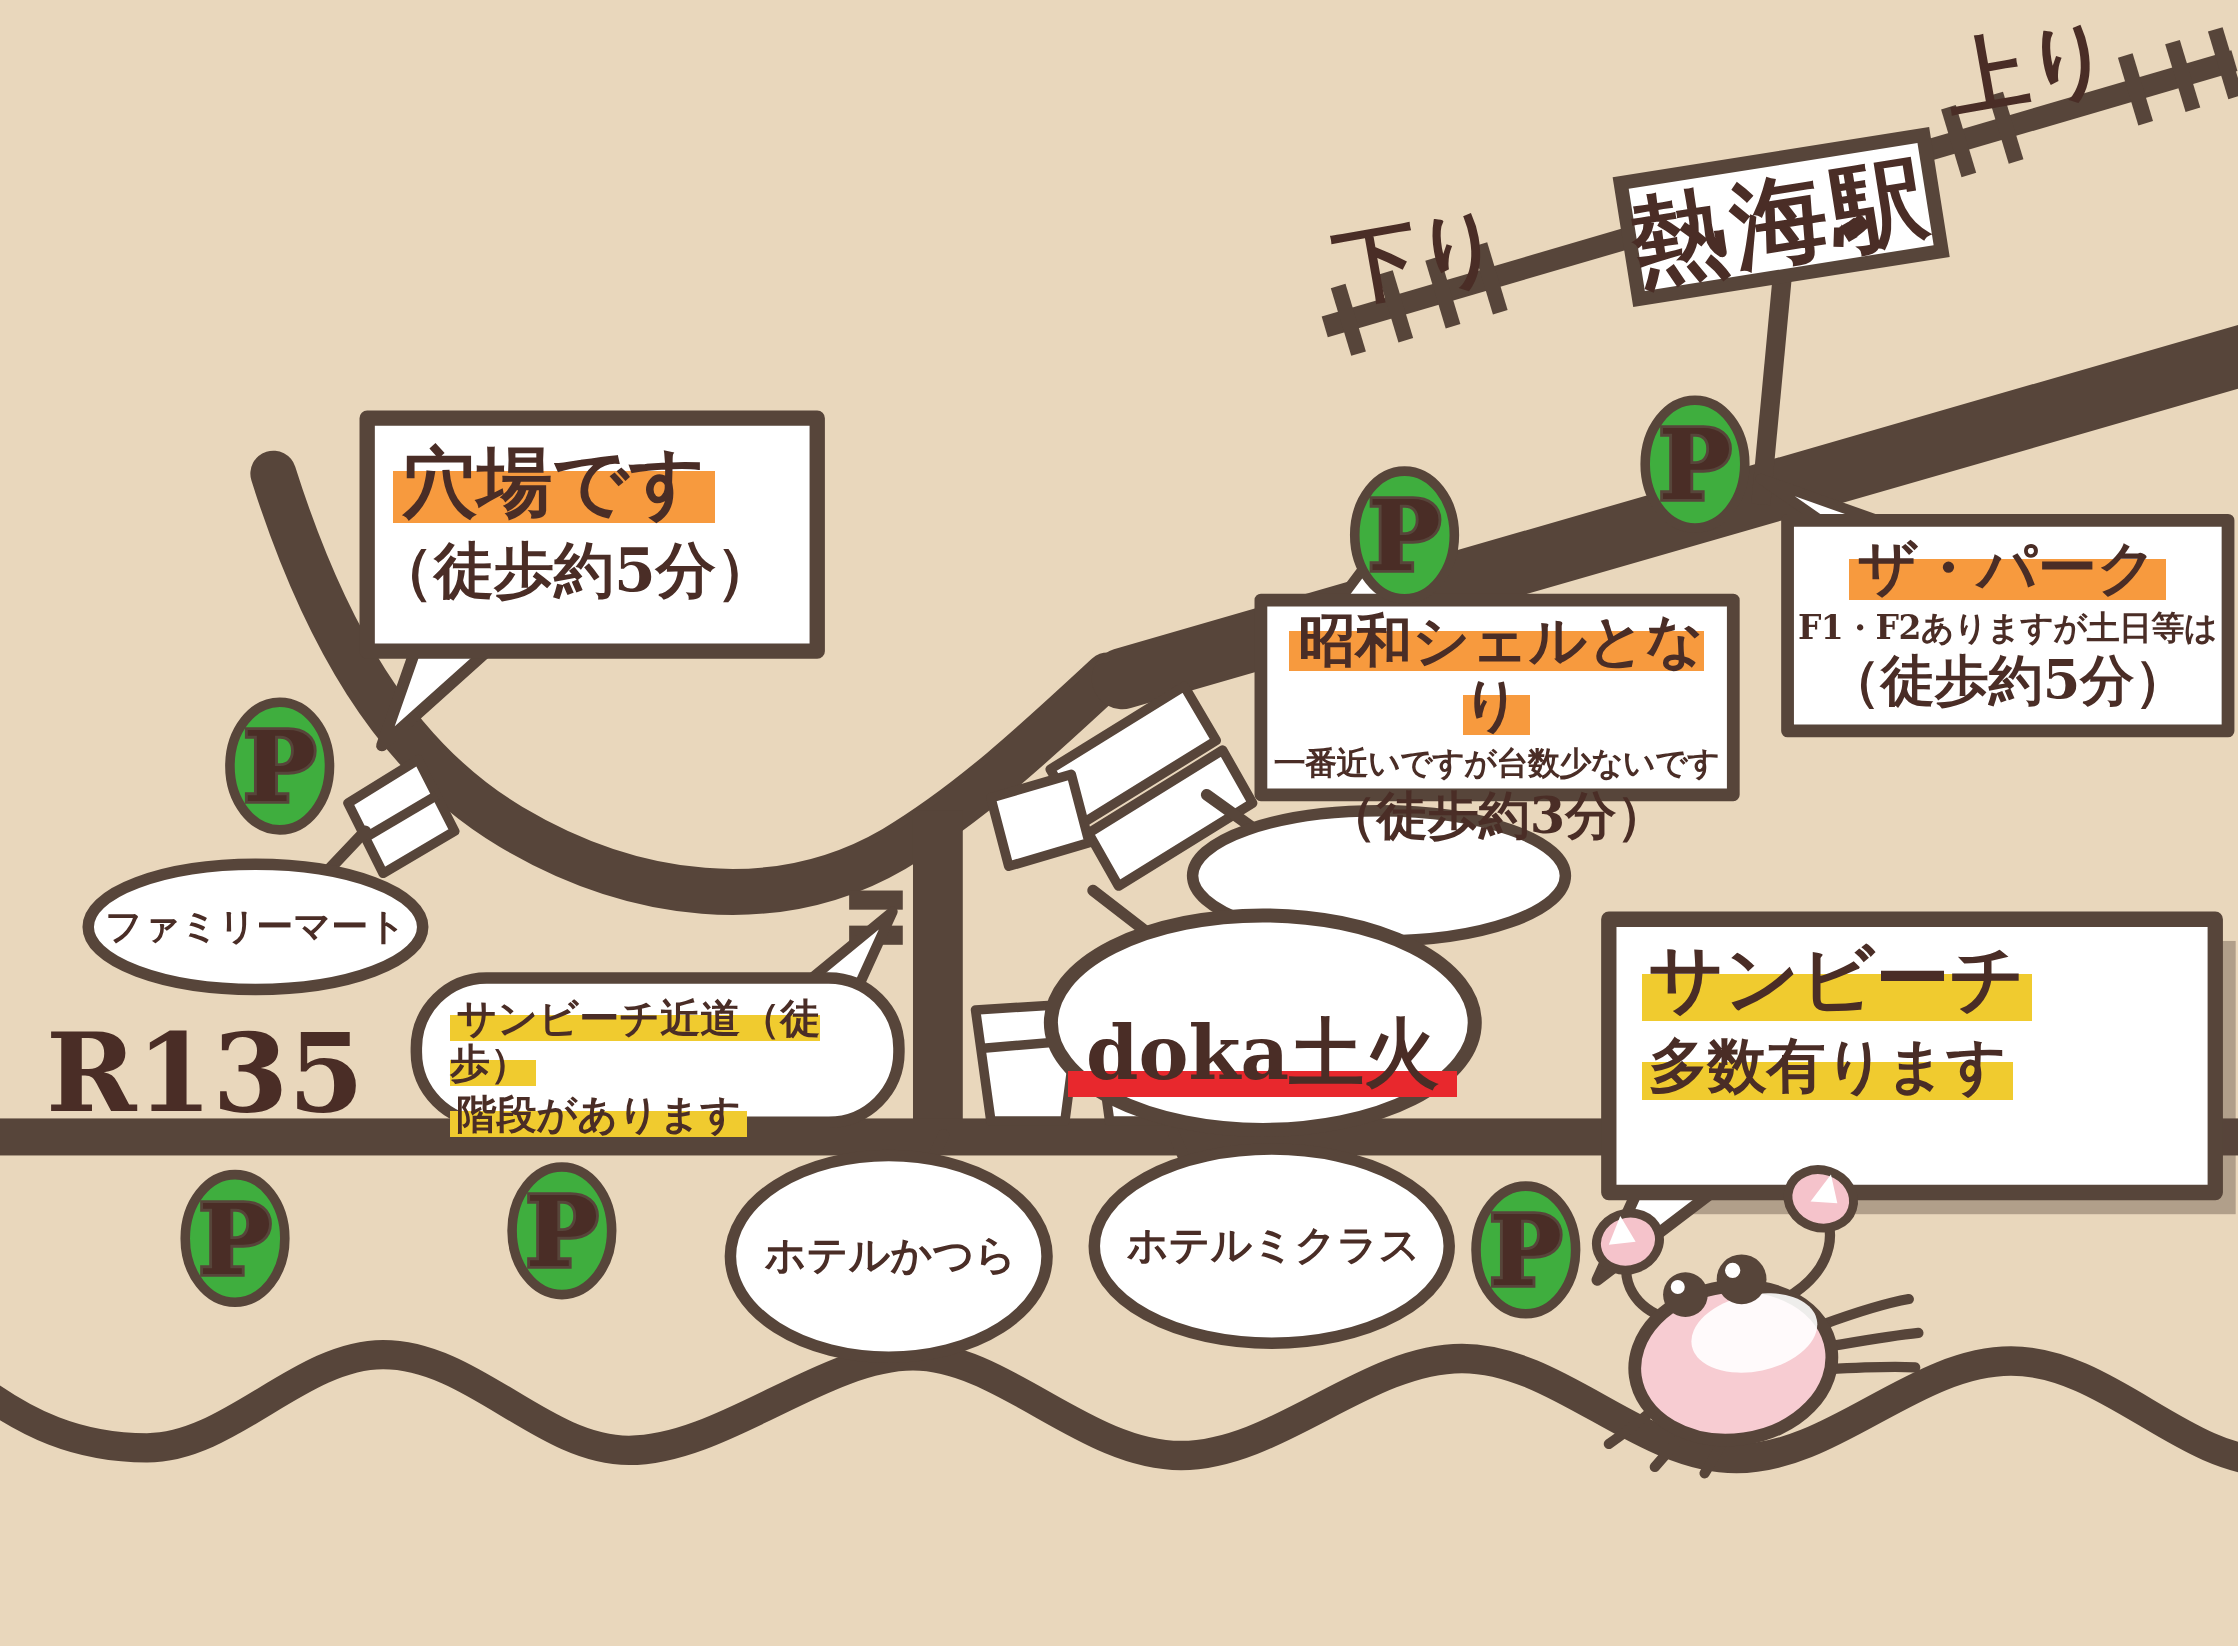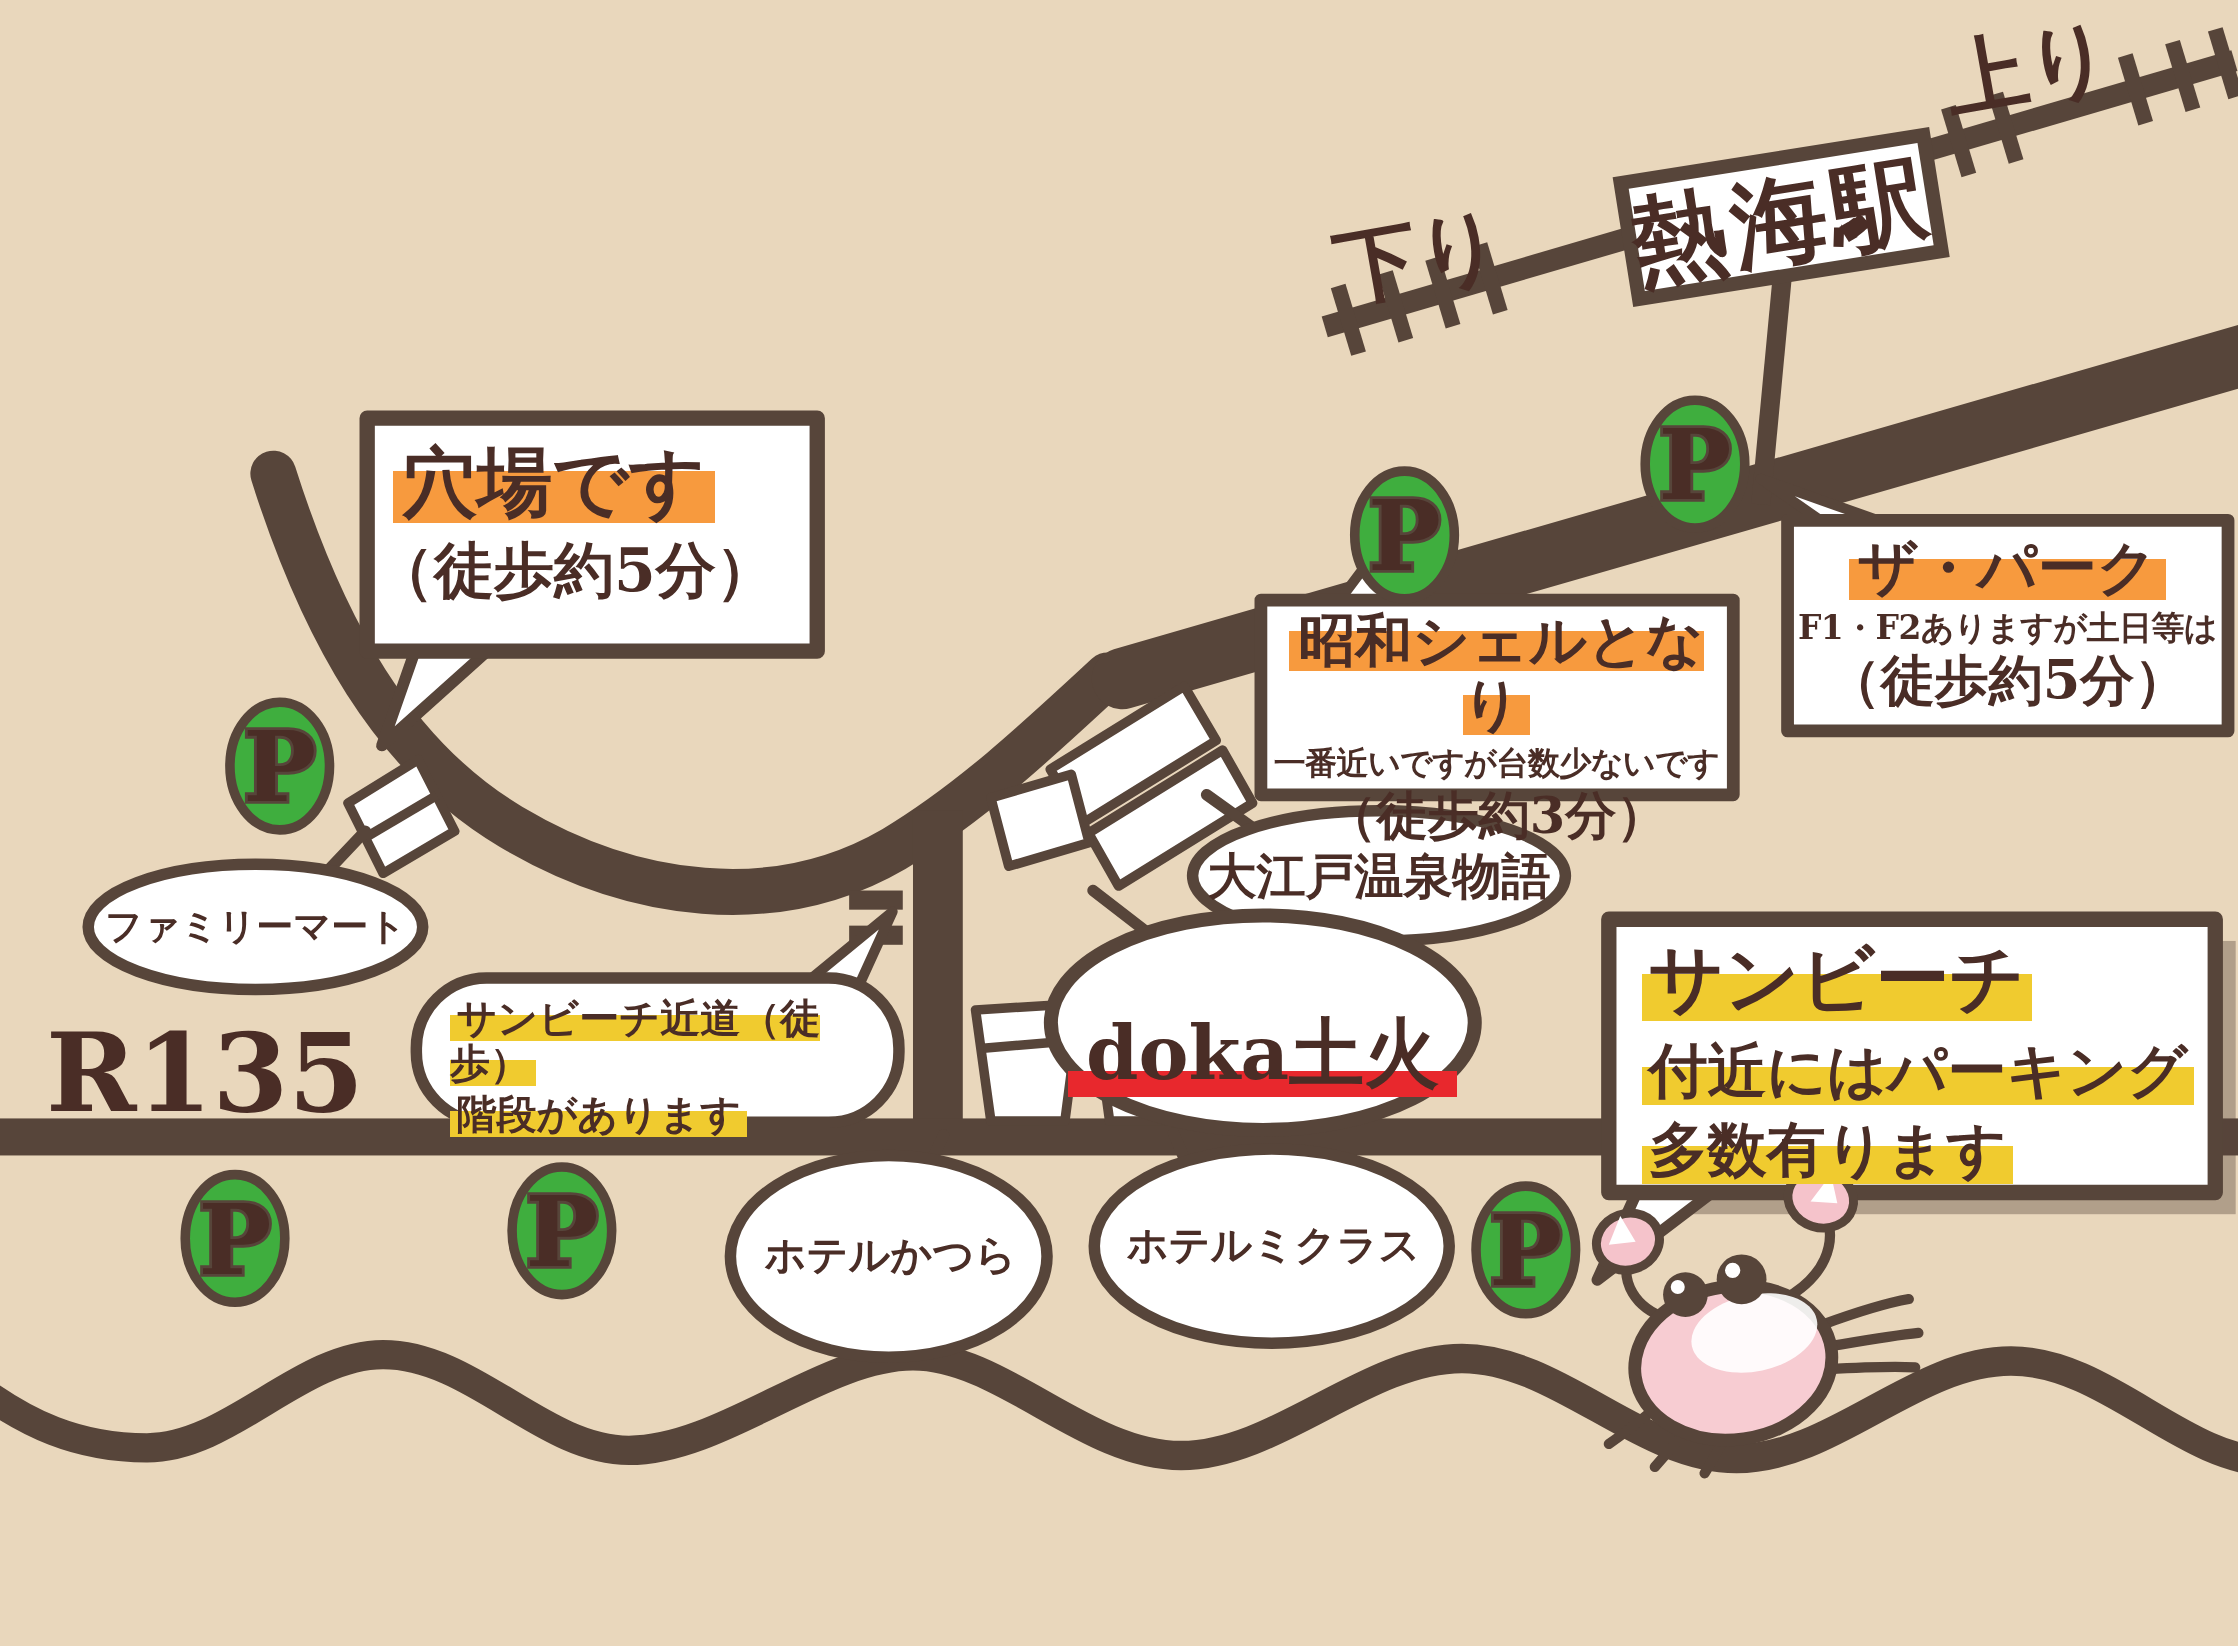--- a/index.html
+++ b/index.html
@@ -174,36 +174,34 @@
   <div class="fs-park-s">F1・F2ありますが土日等は</div>
   <div class="fs-park-w">（徒歩約5分）</div>
 </div>
 
 <div class="txt center" style="left:1270px;top:608px;width:453px;">
   <div class="fs-showa-t"><span class="hl-orange">昭和シェルとなり</span></div>
   <div class="fs-showa-s">一番近いですが台数少ないです</div>
   <div class="fs-showa-w">（徒歩約3分）</div>
 </div>
 
-<div class="txt center fs-ooedo" style="left:1197px;top:849px;width:364px;">大江戸温泉物語</div>
 
 <div class="txt center fs-doka" style="left:1053px;top:975px;width:419px;">
   <span class="hl-red">doka土火</span>
 </div>
 
 <div class="txt center fs-famima" style="left:91px;top:906px;width:329px;">ファミリーマート</div>
 
 <div class="txt" style="left:450px;top:996px;width:434px;">
   <div class="fs-short"><span class="hl-yellow">サンビーチ近道（徒歩）</span></div>
   <div class="fs-short" style="margin-top:6.4px;"><span class="hl-yellow">階段があります</span></div>
 </div>
 
 <div class="txt" style="left:1642px;top:937px;width:555px;">
   <div class="fs-sun1"><span class="hl-yellow">サンビーチ</span></div>
-  <div class="fs-sun2"><span class="hl-yellow">付近にはパーキング</span></div>
   <div class="fs-sun3"><span class="hl-yellow">多数有ります</span></div>
 </div>
 
 <div class="txt center fs-hotel" style="left:734px;top:1233px;width:313px;">ホテルかつら</div>
 <div class="txt center fs-hotel" style="left:1101px;top:1223px;width:345px;">ホテルミクラス</div>
 
 <div class="txt fs-r135" style="left:46px;top:1012px;">R135</div>
 
 </div>
 

